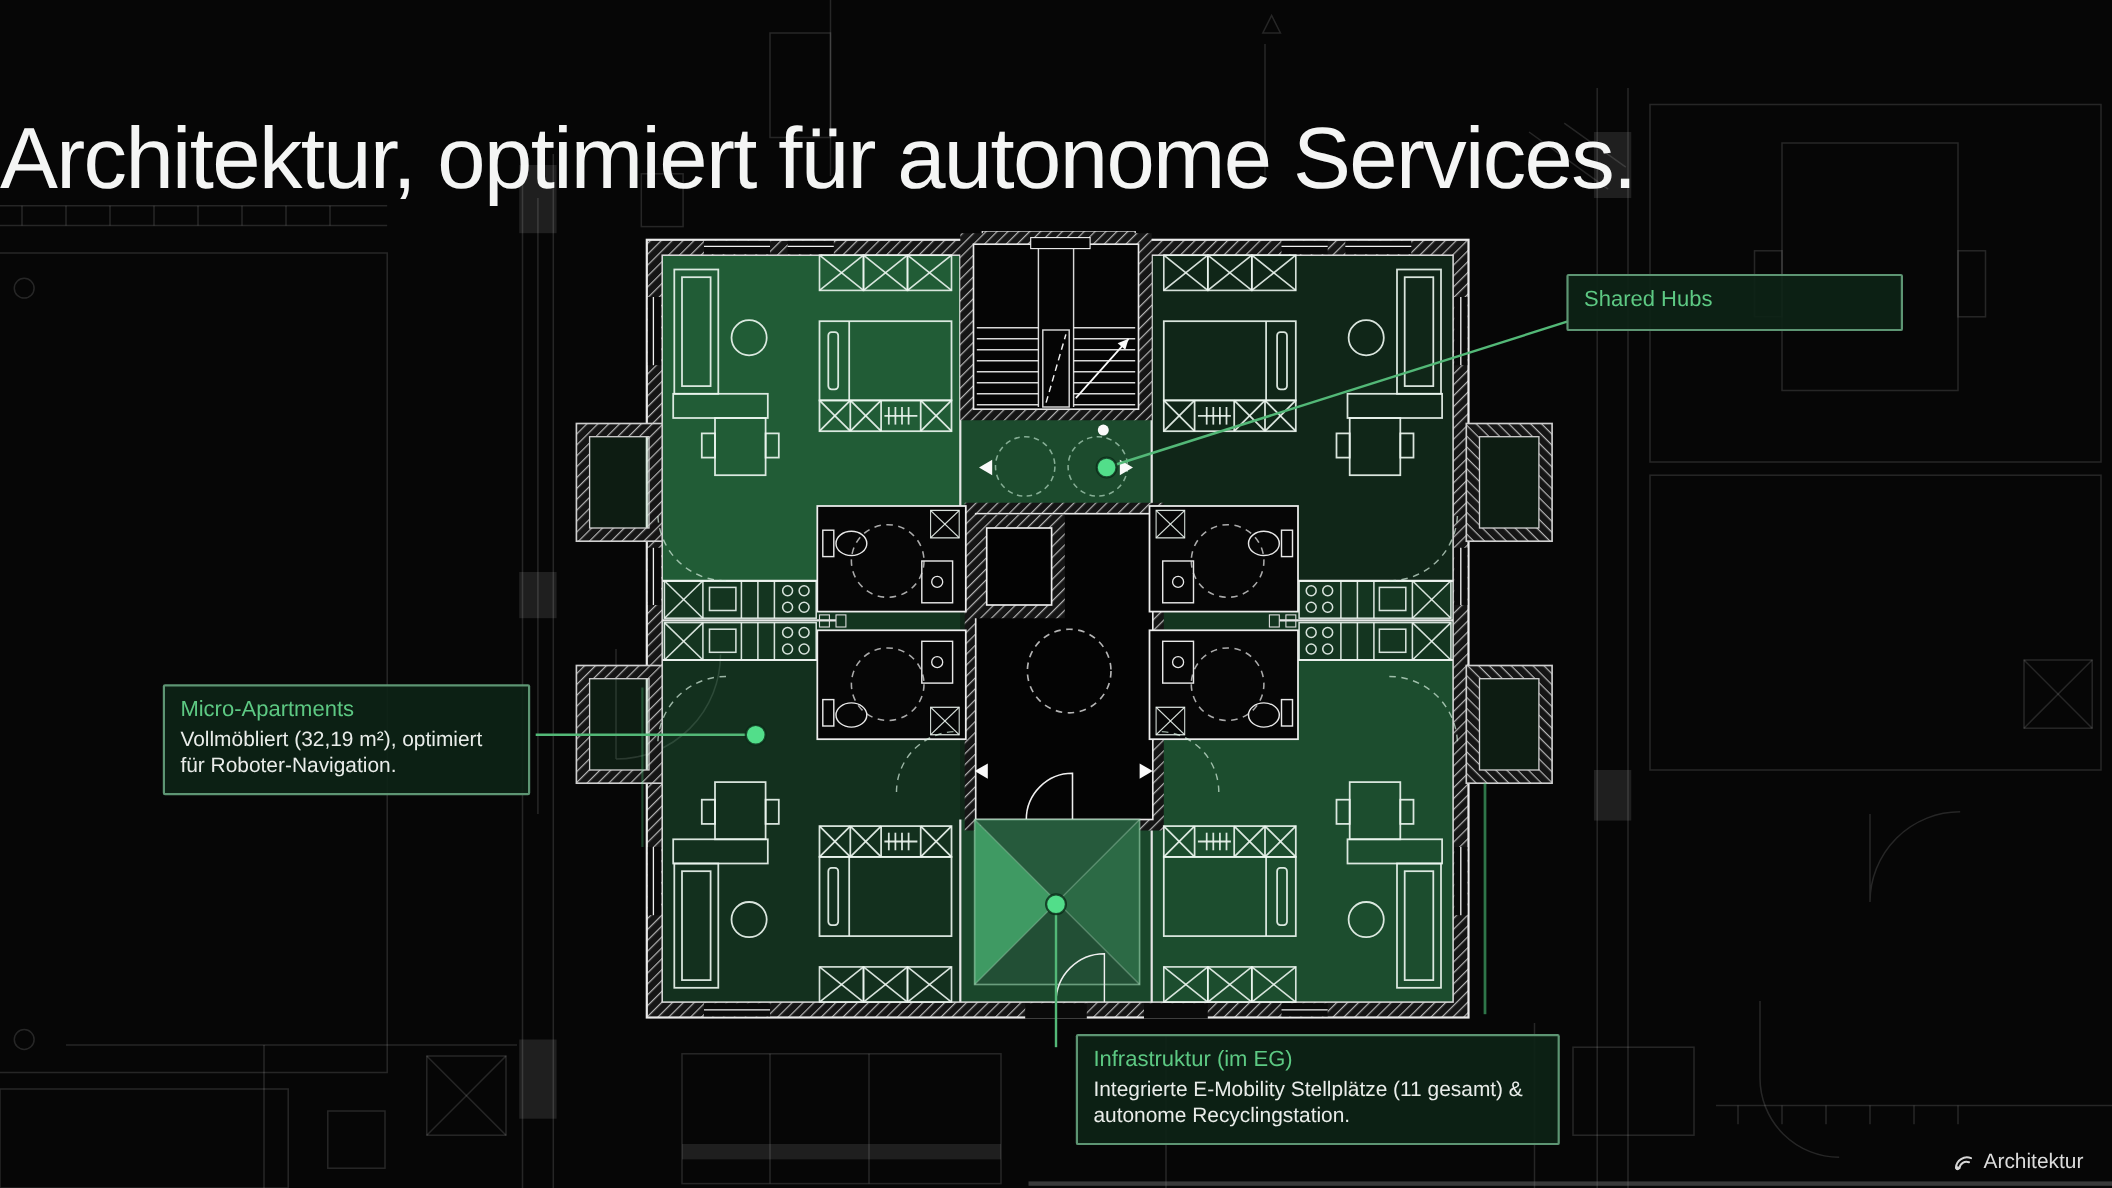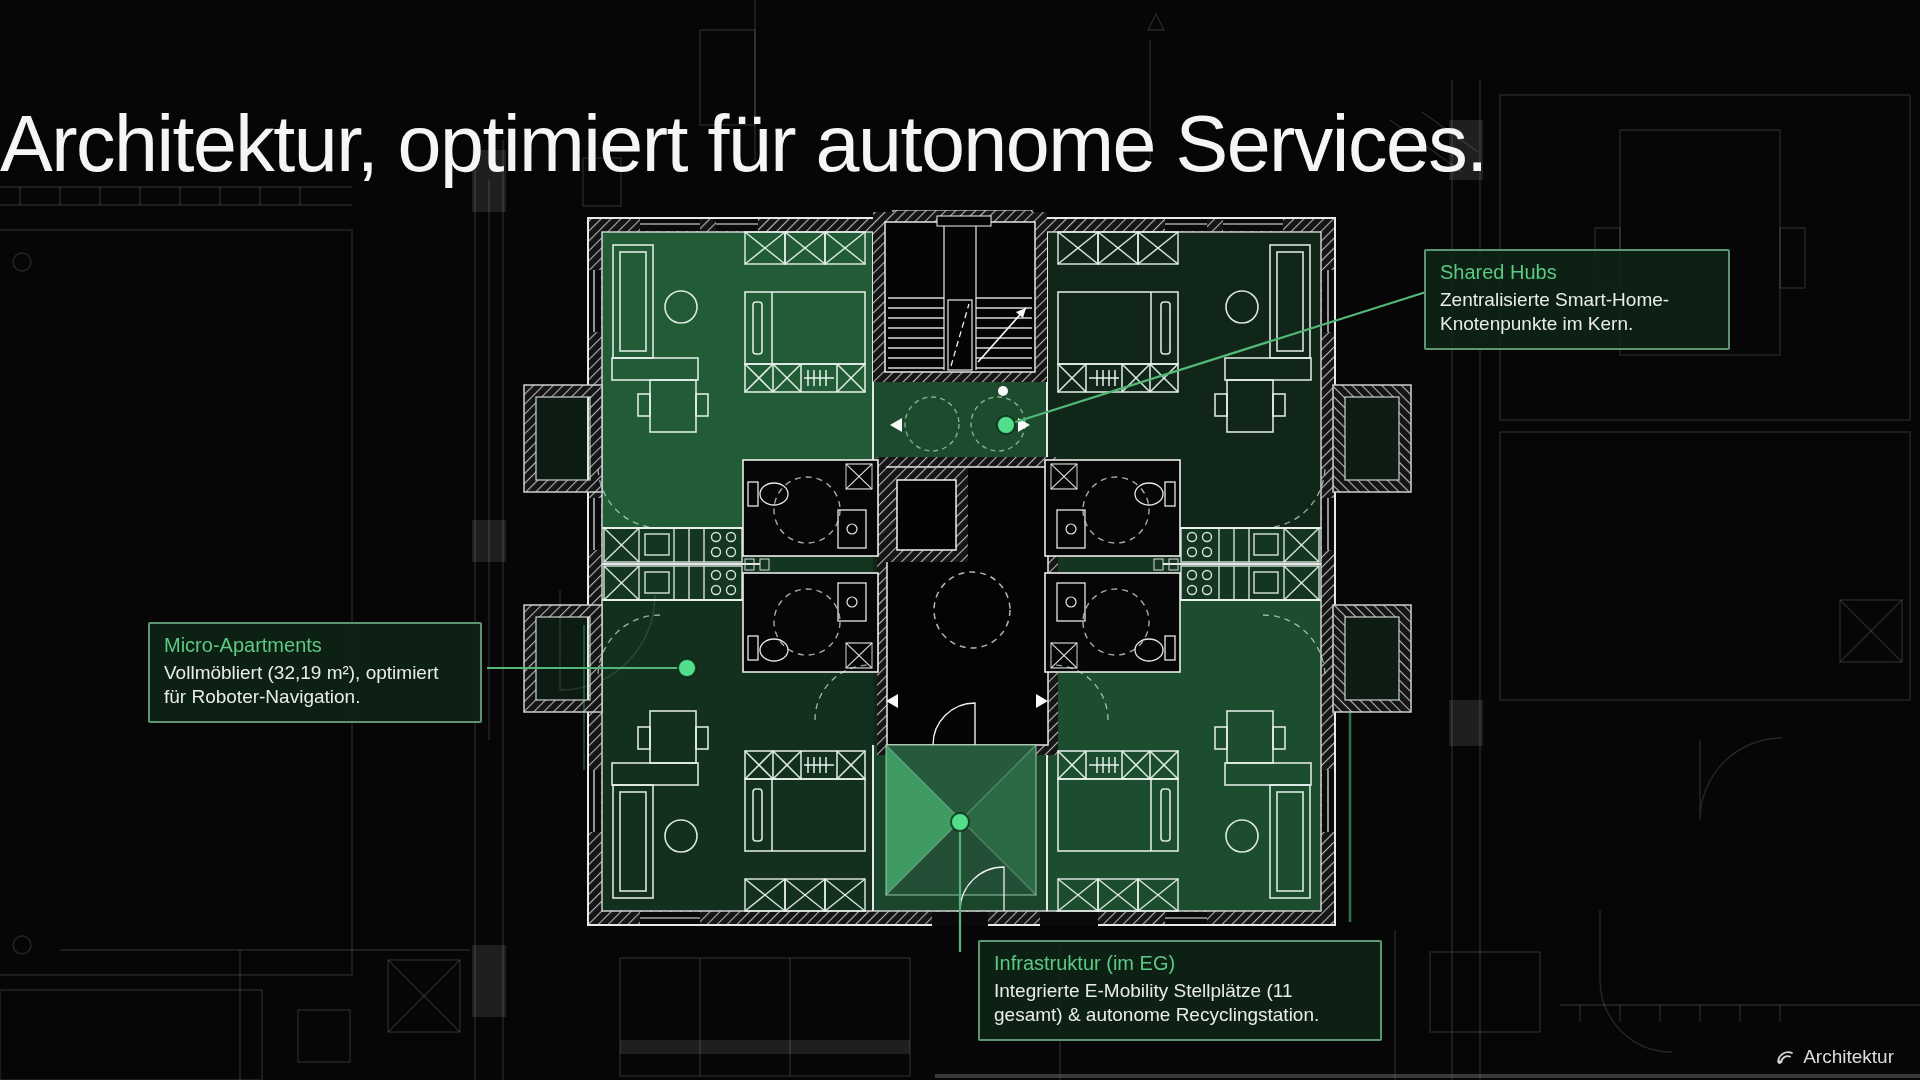--- a/index.html
+++ b/index.html
@@ -20,21 +20,21 @@
     background:rgba(13,35,22,0.92);
     border:2px solid rgba(98,156,120,0.95);
     border-radius:2px;
     padding:9px 26px 11px 14px;
     z-index:30;
   }
   .callout .c-title{color:#5dc983;font-size:20px;font-weight:500;margin:0 0 3px 0;line-height:1.25;}
   .callout .c-body{color:#e9ece9;font-size:19px;font-weight:400;margin:0;line-height:1.28;}
   #box-shared{left:1424px;top:249px;width:306px;}
   #box-micro{left:148px;top:622px;width:334px;}
-  #box-infra{left:978px;top:940px;width:404px;}
+  #box-infra{left:978px;top:940px;width:440px;}
 
   
   .watermark{
     position:absolute;right:26px;bottom:12px;display:flex;align-items:center;gap:7px;
     color:#dcdcdc;font-size:19px;font-weight:500;z-index:40;
   }
 
   .bottom-bar{position:absolute;left:935px;top:1074px;width:985px;height:4px;
     background:rgba(120,120,120,0.45);z-index:25;}
 </style>
@@ -387,21 +387,20 @@
       <circle cx="1006" cy="425" r="9"></circle>
       <circle cx="687" cy="668" r="9"></circle>
       <circle cx="960" cy="822" r="9"></circle>
     </g>
   </svg>
 
   <h1 class="page-title">Architektur, optimiert für autonome Services.</h1>
 
   <div class="callout" id="box-shared">
     <p class="c-title">Shared Hubs</p>
-    <p class="c-body">Zentralisierte Smart-Home-Knotenpunkte im Kern.</p>
   </div>
 
   <div class="callout" id="box-micro">
     <p class="c-title">Micro-Apartments</p>
     <p class="c-body">Vollmöbliert (32,19 m²), optimiert für Roboter-Navigation.</p>
   </div>
 
   <div class="callout" id="box-infra">
     <p class="c-title">Infrastruktur (im EG)</p>
     <p class="c-body">Integrierte E-Mobility Stellplätze (11 gesamt) &amp; autonome Recyclingstation.</p>

